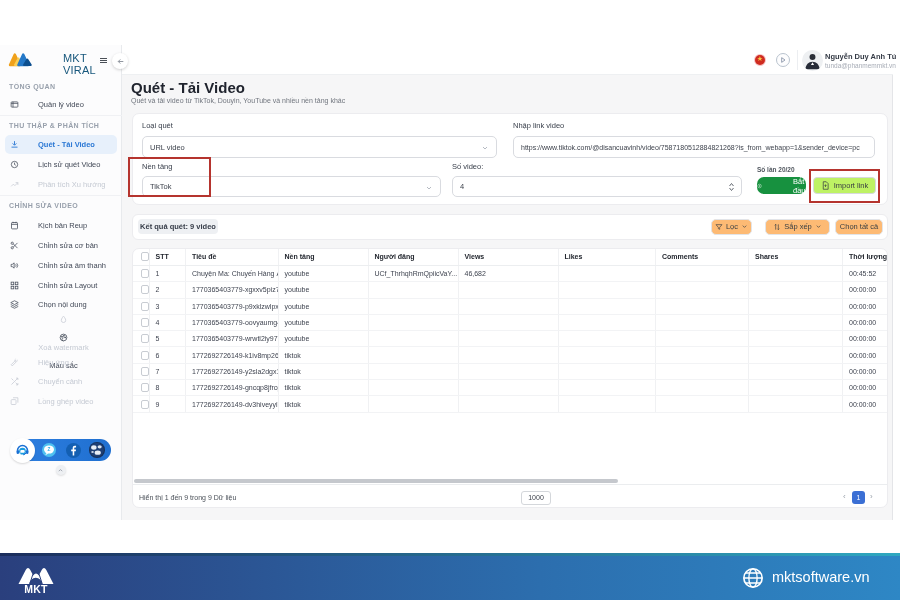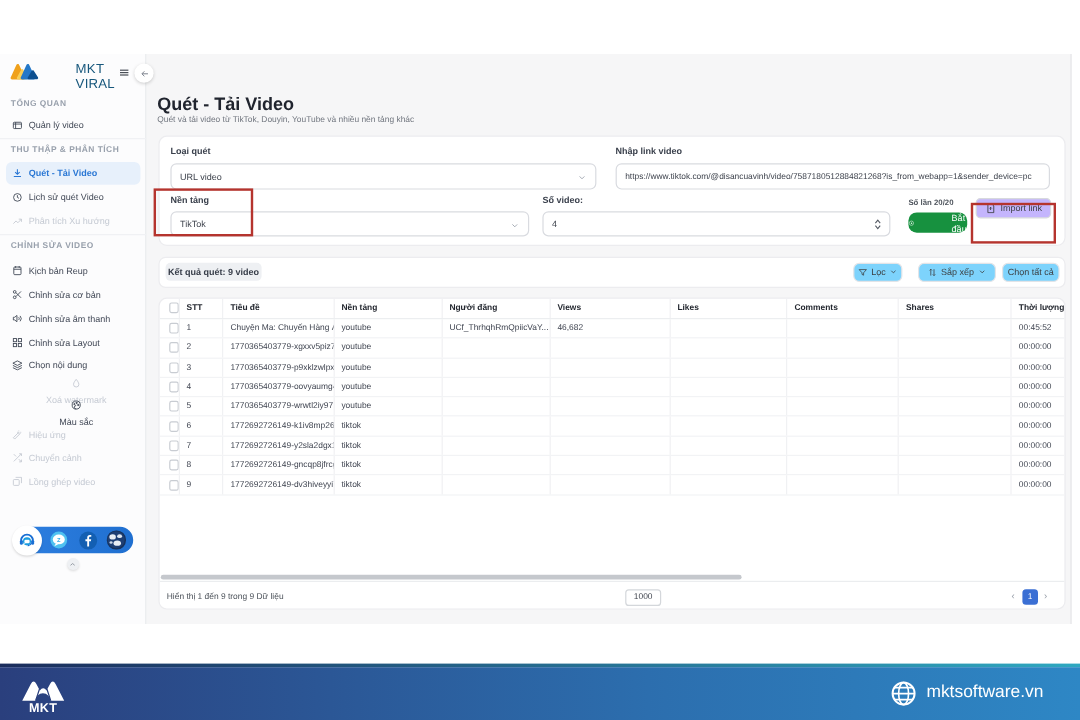--- a/index.html
+++ b/index.html
@@ -4,33 +4,33 @@
 <style>
 *{margin:0;padding:0;box-sizing:border-box;}
 html,body{width:900px;height:600px;background:#fff;font-family:"Liberation Sans",sans-serif;}
 #page{position:relative;width:900px;height:600px;overflow:hidden;background:#fff;}
 .abs{position:absolute;}
 
 #app{position:absolute;left:0;top:45px;width:893px;height:475px;background:#f6f6f7;border-right:1px solid #e4e5e8;}
 
 #sb{position:absolute;left:0;top:0;width:122px;height:475px;background:#fcfcfd;border-right:1px solid #e8eaed;}
 .sect{position:absolute;left:9px;font-size:7px;font-weight:bold;color:#98a0ac;letter-spacing:.4px;}
-.mi{position:absolute;left:5px;width:112px;height:19px;display:flex;align-items:center;gap:5px;padding-left:5px;font-size:7.5px;color:#424957;border-radius:5px;}
+.mi{position:absolute;left:5px;width:112px;height:19px;display:flex;align-items:center;gap:19px;padding-left:5px;font-size:7.5px;color:#424957;border-radius:5px;}
 .mi svg{flex:0 0 auto;}
 .mi.dis{color:#c5cad3;}
 .mi.act{background:#e7f0fb;color:#2a77d4;font-weight:bold;}
 .sline{position:absolute;left:0;width:122px;border-top:1px solid #f0f1f4;}
 
 #topbar{position:absolute;left:122px;top:0;width:771px;height:30px;background:#fff;border-bottom:1px solid #eef0f2;}
 
 .card{position:absolute;background:#fff;border:1px solid #ececef;border-radius:7px;}
-.lbl{position:absolute;font-size:7.5px;color:#3a404c;font-weight:bold;}
+.lbl{position:absolute;font-size:7.5px;color:#3a404c;font-weight:normal;}
 .inp{position:absolute;background:#fff;border:1px solid #d9dbe0;border-radius:5px;font-size:7.5px;color:#3e434d;display:flex;align-items:center;padding:0 7px;}
 .redbox{position:absolute;border:2.5px solid #b5342e;background:transparent;z-index:5;}
-.tbtn{position:absolute;height:16px;background:#7dd3fc;border:1px solid #e2e4e8;border-radius:5px;display:flex;align-items:center;justify-content:center;gap:3px;font-size:7.5px;color:#3c4043;}
+.tbtn{position:absolute;height:16px;background:#fdba74;border:1px solid #e2e4e8;border-radius:5px;display:flex;align-items:center;justify-content:center;gap:3px;font-size:7.5px;color:#3c4043;}
 
 #tcard{position:absolute;left:132px;top:202.5px;width:756px;height:260px;background:#fff;border:1px solid #ececef;border-radius:7px;overflow:hidden;}
 .trow{display:flex;width:756px;}
 .trow>div{flex:0 0 auto;border-right:1px solid #f0f1f3;padding-left:6px;display:flex;align-items:center;font-size:7px;color:#3f4450;overflow:hidden;white-space:nowrap;}
 .trow>div:last-child{border-right:none;}
 .thead>div{font-weight:bold;color:#23272f;}
 .cb{width:9px;height:9px;border:1px solid #c8ccd2;border-radius:2px;background:#fff;margin-left:-2px;}
 .c0{width:16.5px;}.c1{width:36.5px;}.c2{width:92.5px;}.c3{width:90px;}.c4{width:90px;text-overflow:ellipsis;}.c5{width:100px;}.c6{width:97.5px;}.c7{width:93px;}.c8{width:94px;}.c9{width:46px;padding-left:4px;}
 
 #foot{position:absolute;left:0;top:556px;width:900px;height:44px;background:linear-gradient(90deg,#2a3f7d 0%,#2c6eae 60%,#2e87c5 100%);}
@@ -194,20 +194,41 @@
           </svg>
     </div>
 
     <div class="abs" style="left:55.5px;top:420px;width:10px;height:10px;border-radius:50%;background:#eef0f3;box-shadow:0 1px 2px rgba(0,0,0,.12);">
       <svg width="7" height="7" viewBox="0 0 24 24" style="position:absolute;left:1.5px;top:1.5px;">
             <path d="M6 14l6-5 6 5" stroke="#8a919c" stroke-width="2.5" fill="none"></path>
           </svg>
     </div>
 
   </div>
+  <div id="topbar">
+    <div class="abs" style="left:632px;top:9px;width:12px;height:12px;border-radius:50%;background:#f6c2c4;"></div>
+    <div class="abs" style="left:633px;top:10px;width:10px;height:10px;border-radius:50%;background:#cf2b20;">
+      <span style="position:absolute;left:1.8px;top:-0.5px;color:#f7c948;font-size:7px;">★</span>
+    </div>
+    <div class="abs" style="left:654px;top:8px;width:14px;height:14px;border-radius:50%;background:#fdfdfe;border:1px solid #b9c3ce;">
+      <svg width="8" height="8" viewBox="0 0 24 24" style="position:absolute;left:2px;top:2px;">
+            <path d="M8 5l10 7-10 7z" fill="none" stroke="#7d8aa0" stroke-width="2.4"></path>
+          </svg>
+    </div>
+    <div class="abs" style="left:675px;top:5px;width:1px;height:20px;background:#eceef1;"></div>
+    <div class="abs" style="left:680px;top:4.5px;width:21px;height:21px;border-radius:50%;background:#eef0f2;overflow:hidden;">
+      <svg width="21" height="21" viewBox="0 0 24 24">
+            <circle cx="12" cy="8" r="3.4" fill="#2b2f38"></circle>
+            <path d="M4 22c0-5 3.5-8.5 8-8.5s8 3.5 8 8.5z" fill="#272c38"></path>
+            <path d="M12 14l-1.8 3h3.6z" fill="#fff"></path>
+          </svg>
+    </div>
+    <div class="abs" style="left:703px;top:6.5px;font-size:7.5px;font-weight:bold;color:#353b46;white-space:nowrap;">Nguyễn Duy Anh Tú</div>
+    <div class="abs" style="left:703px;top:17px;font-size:6.5px;color:#a7acb6;white-space:nowrap;">tunda@phanmemmkt.vn</div>
+  </div>
   <div id="mainc">
     <div class="abs" style="left:131px;top:34px;font-size:15px;font-weight:bold;color:#20242e;">Quét - Tải Video</div>
     <div class="abs" style="left:131px;top:51.5px;font-size:7px;color:#71767f;">Quét và tải video từ TikTok, Douyin, YouTube và nhiều nền tảng khác</div>
 
     <div class="card" style="left:132px;top:68px;width:756px;height:92px;"></div>
     <div class="lbl" style="left:142px;top:76px;">Loại quét</div>
     <div class="inp" style="left:142px;top:91px;width:355px;height:22px;">URL video
       <svg width="8" height="8" viewBox="0 0 24 24" style="position:absolute;right:7px;top:7px;">
             <path d="M6 9l6 6 6-6" fill="none" stroke="#9aa1ab" stroke-width="2.2"></path>
           </svg>
@@ -227,21 +248,21 @@
           </svg>
     </div>
     <div class="abs" style="left:757px;top:121px;font-size:6.5px;font-weight:bold;color:#50565e;">Số lần 20/20</div>
     <div class="abs" style="left:757px;top:132px;width:49px;height:17px;border-radius:7px;background:#17913f;display:flex;align-items:center;justify-content:center;gap:3px;">
       <svg width="10" height="10" viewBox="0 0 24 24">
             <circle cx="12" cy="12" r="8.6" fill="none" stroke="#fff" stroke-width="2"></circle>
             <path d="M10 8l6 4-6 4z" fill="#fff"></path>
           </svg>
       <span style="color:#fff;font-size:7.5px;font-weight:normal;padding-left:28px;">Bắt đầu</span>
     </div>
-    <div class="abs" style="left:813px;top:120px;width:63px;height:17px;border-radius:4px;background:#c4b5fd;border:1px solid #d7d9dd;display:flex;align-items:center;justify-content:center;gap:4px;">
+    <div class="abs" style="left:813px;top:132px;width:63px;height:17px;border-radius:4px;background:#bef264;border:1px solid #d7d9dd;display:flex;align-items:center;justify-content:center;gap:4px;">
       <svg width="9" height="9" viewBox="0 0 24 24">
             <path d="M6 2h8l5 5v15H6z" fill="none" stroke="#3c4043" stroke-width="2"></path>
             <path d="M12 16v-6M9.5 12.5L12 10l2.5 2.5" fill="none" stroke="#3c4043" stroke-width="2"></path>
           </svg>
       <span style="font-size:7.5px;color:#3c4043;">Import link</span>
     </div>
     <div class="redbox" style="left:128px;top:112px;width:83px;height:40px;"></div>
     <div class="redbox" style="left:809px;top:124px;width:71px;height:34px;"></div>
 
     <div class="card" style="left:132px;top:168.5px;width:756px;height:26px;border-radius:6px;"></div>

